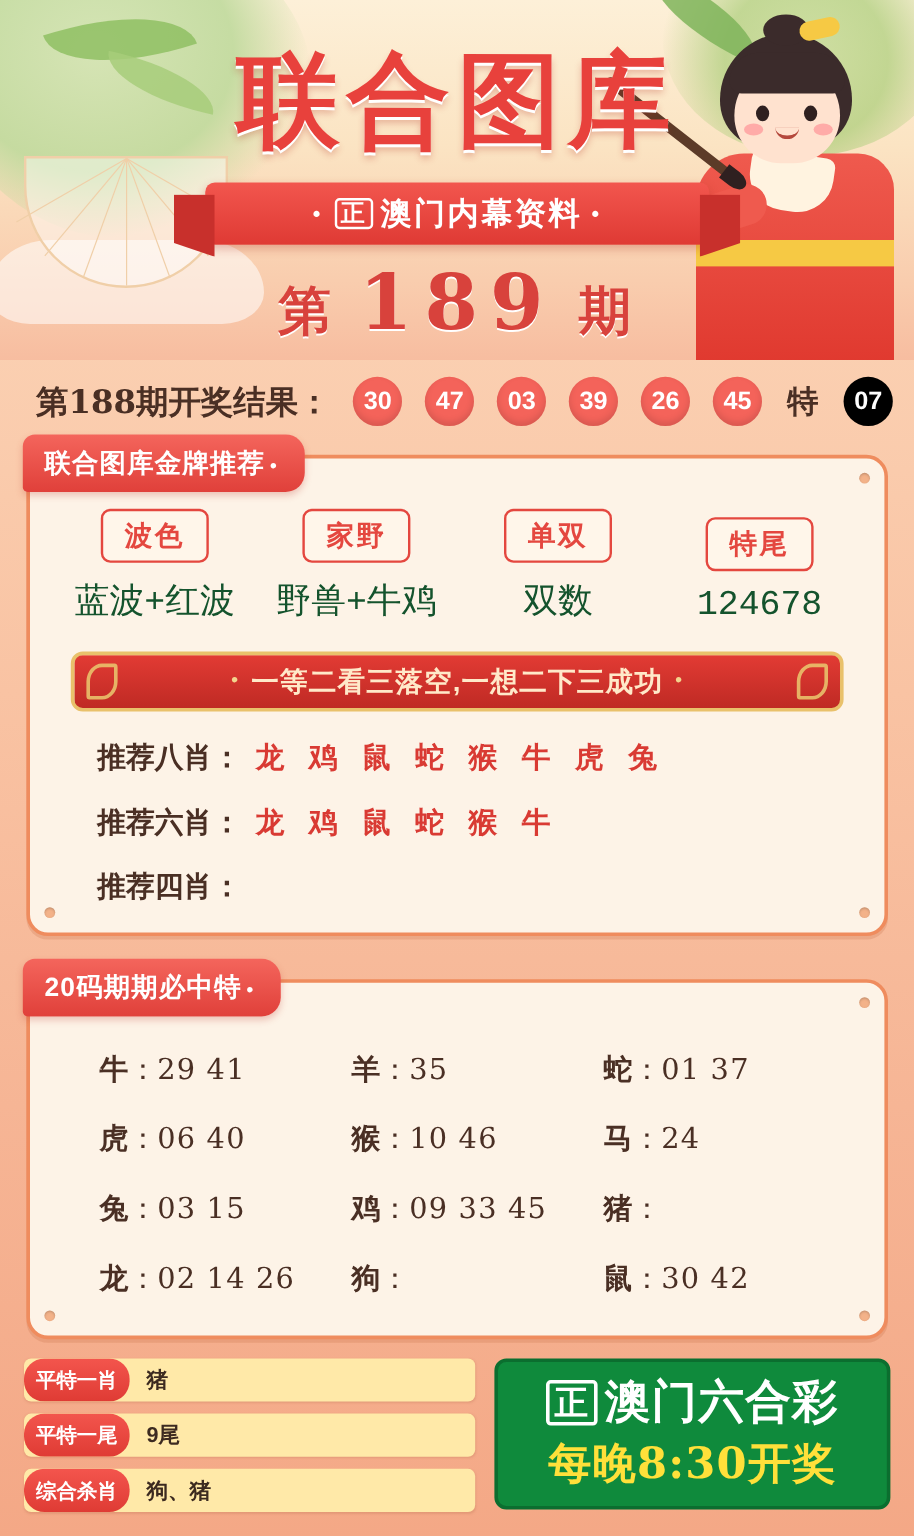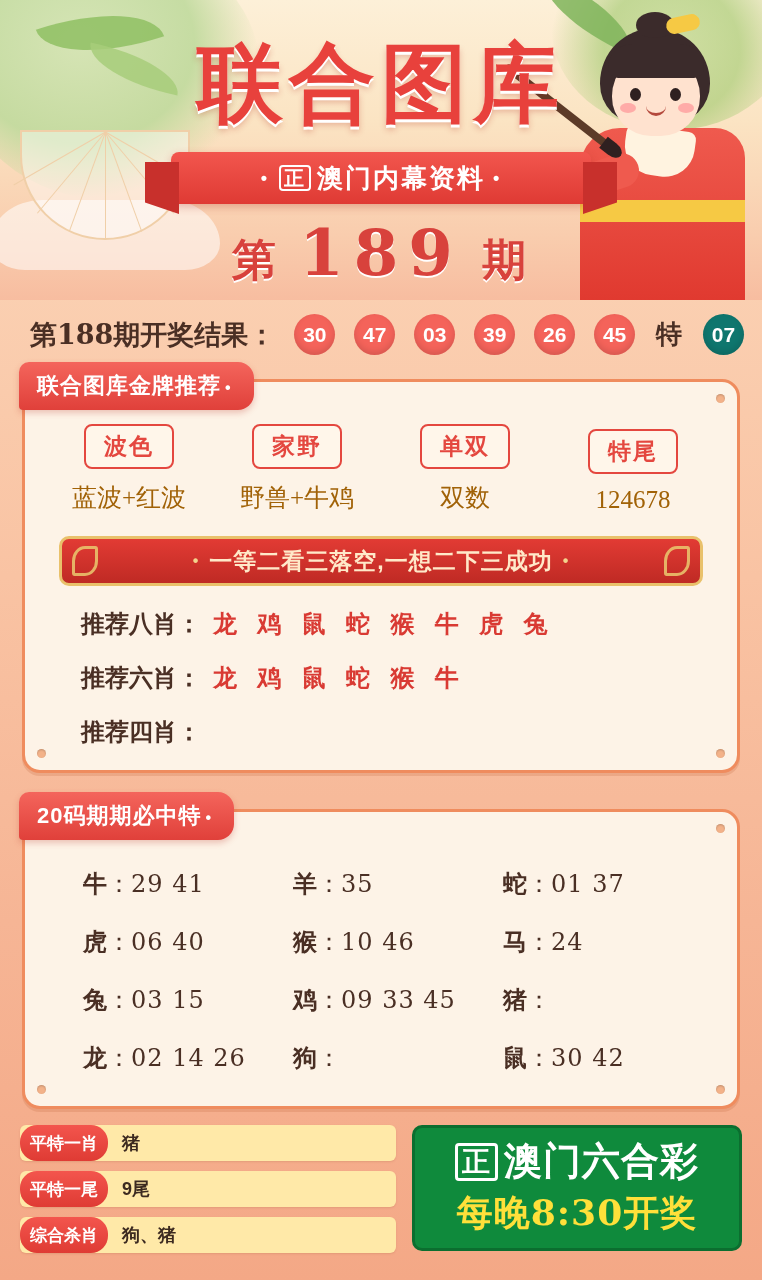--- a/index.html
+++ b/index.html
@@ -194,22 +194,22 @@
     border: 2px solid #e4473f;
     color: #e4473f;
     background: #fff6ea;
     font-size: 23px; font-weight: bold;
     padding: 5px 18px;
     border-radius: 8px;
     letter-spacing: 2px;
   }
   .pill-val {
     margin-top: 12px;
-    font-size: 25px; color: #a16207;
-    font-family: Liberation Serif, serif;
+    font-size: 29px; color: #14532d;
+    font-family: Liberation Mono, monospace;
   }
 
   .banner {
     position: relative;
     margin: 22px 14px 0 14px;
     height: 50px;
     background: linear-gradient(180deg,#e23b34 0%, #bf2a24 100%);
     border: 3px solid #e9c16b;
     border-radius: 10px;
     display: flex; align-items: center; justify-content: center;
@@ -363,21 +363,21 @@
 
 <div class="result-row">
   <span class="result-label">第188期开奖结果：</span>
   <span class="ball" style="background:#f4635a">30</span>
   <span class="ball" style="background:#f4635a">47</span>
   <span class="ball" style="background:#f4635a">03</span>
   <span class="ball" style="background:#f4635a">39</span>
   <span class="ball" style="background:#f4635a">26</span>
   <span class="ball" style="background:#f4635a">45</span>
   <span class="tejia">特</span>
-  <span class="ball" style="background:#0f766e">07</span>
+  <span class="ball" style="background:#000000">07</span>
 </div>
 
 <div class="card">
   <span class="screw tl"></span>
   <span class="screw tr"></span>
   <span class="screw bl"></span>
   <span class="screw br"></span>
 
   <div class="card-tag">
     <span>联合图库金牌推荐</span><span class="dot">•</span>

